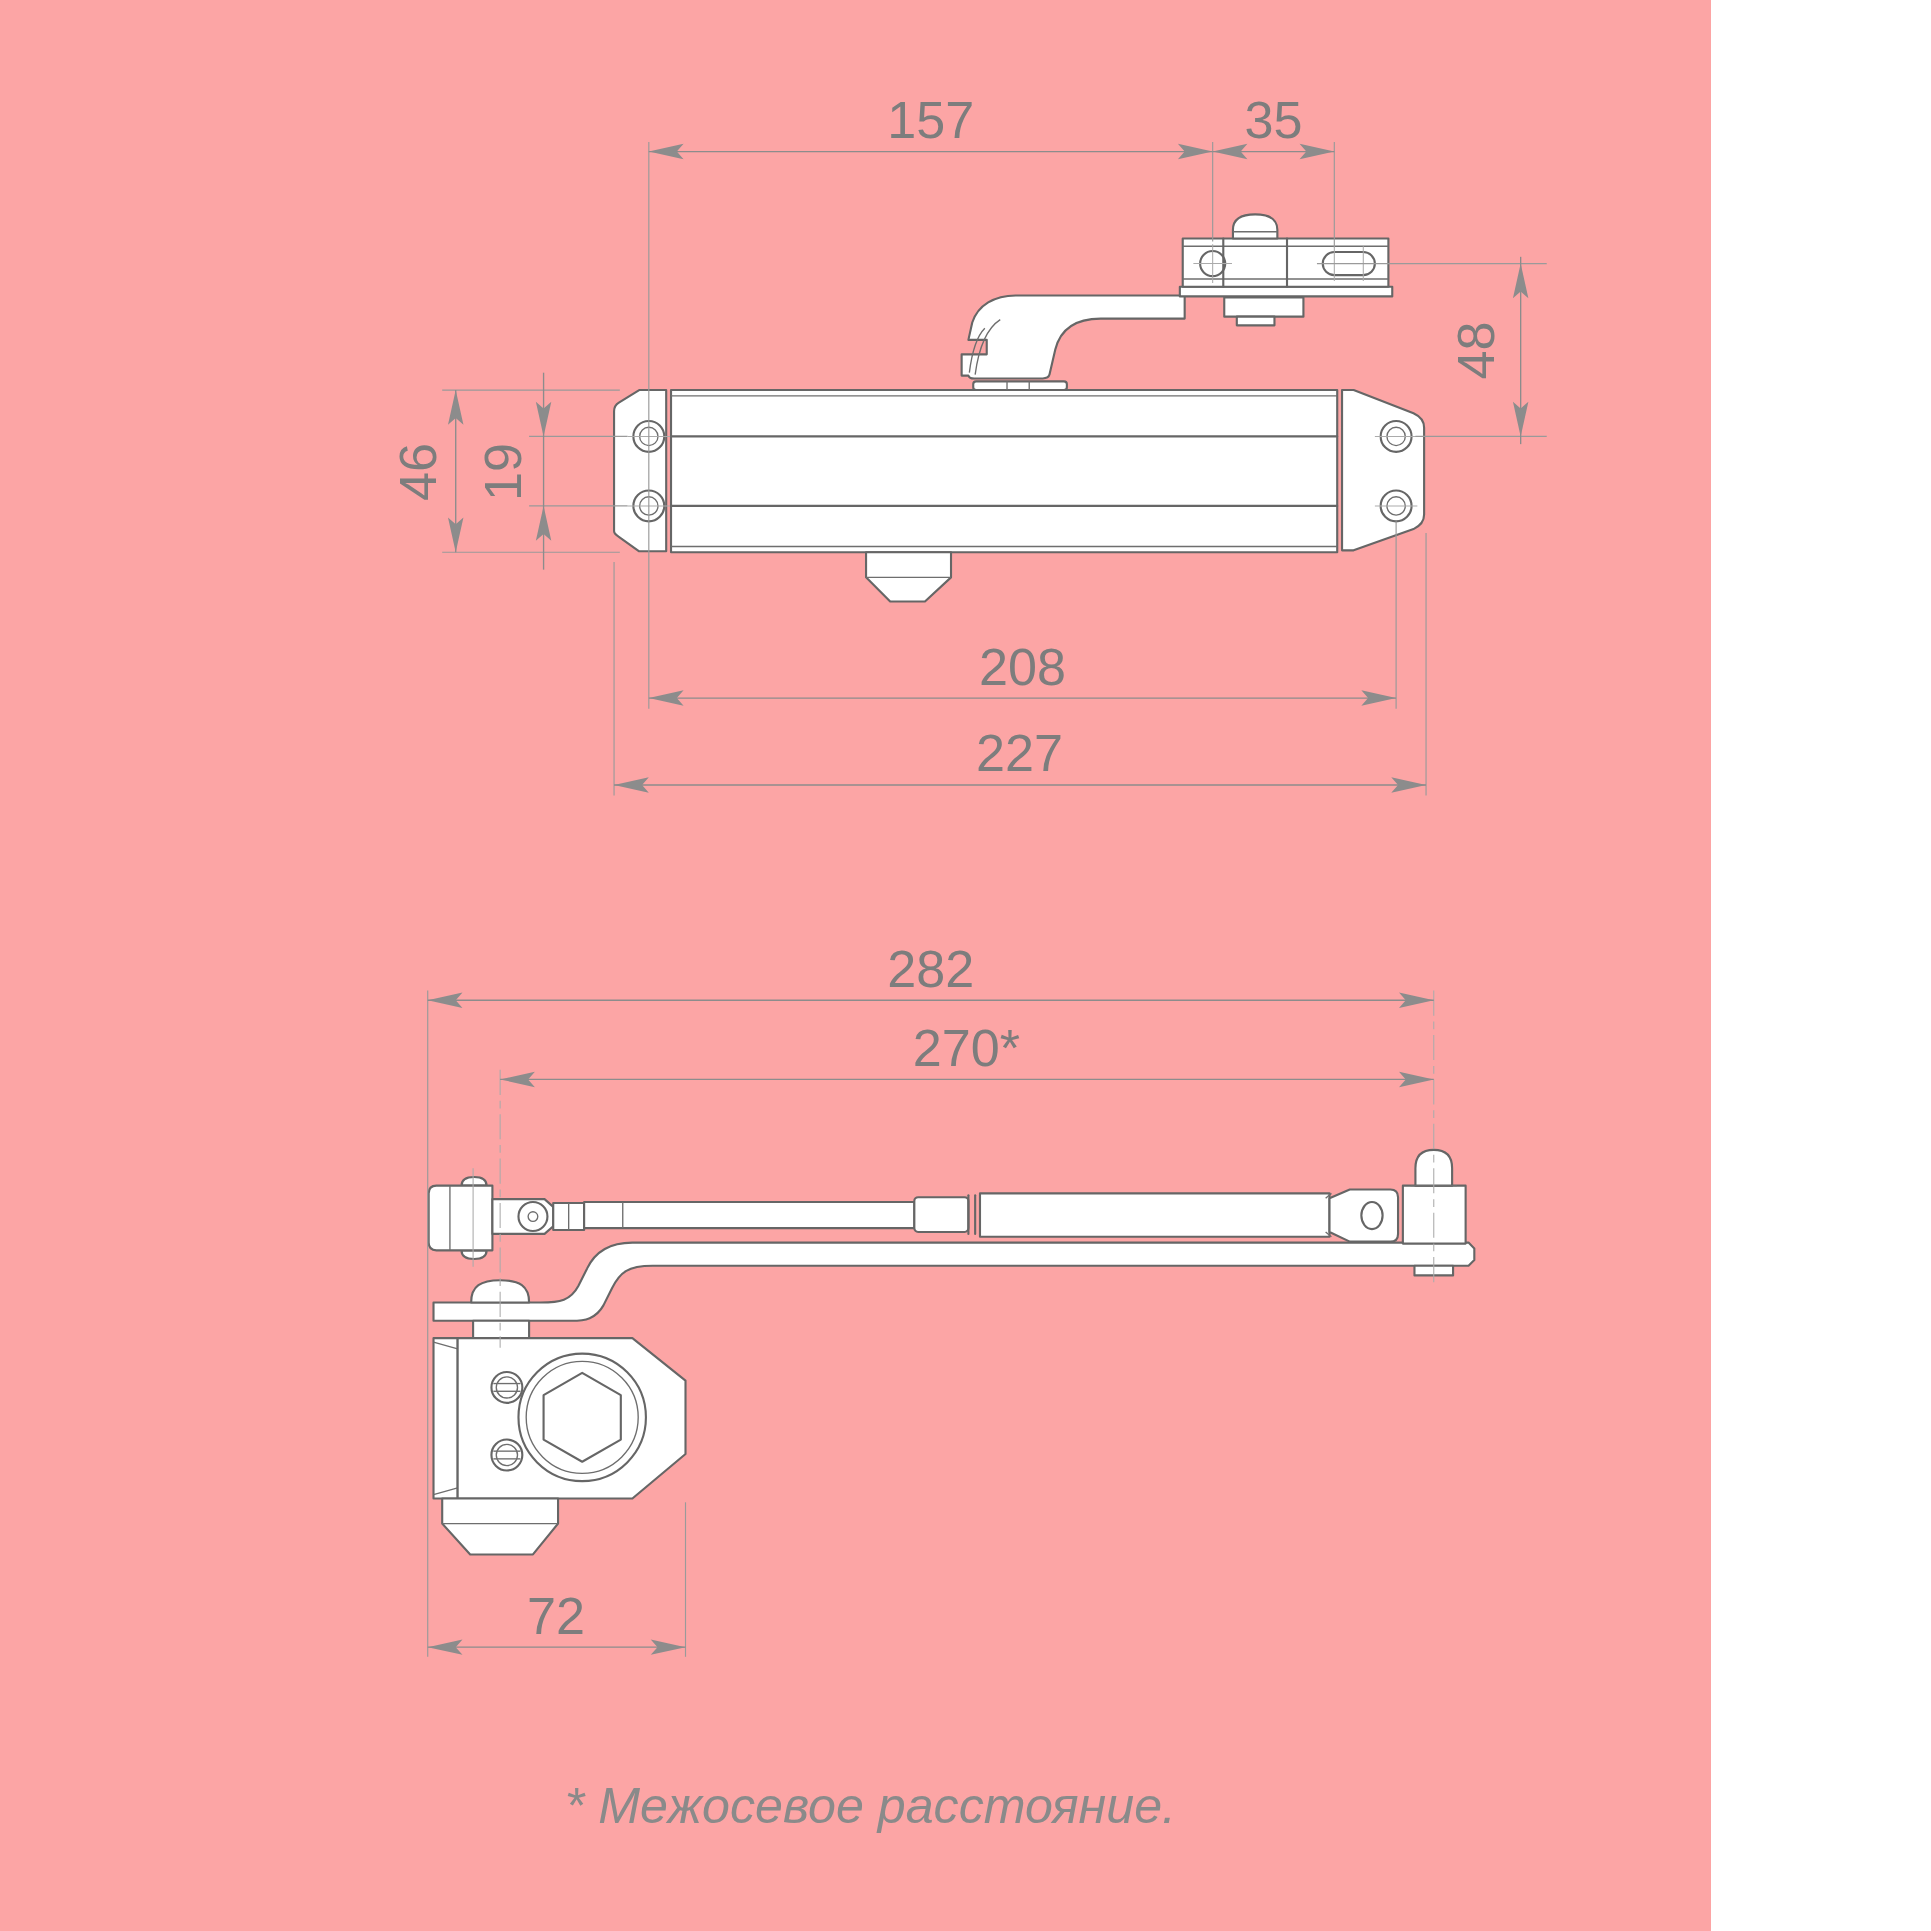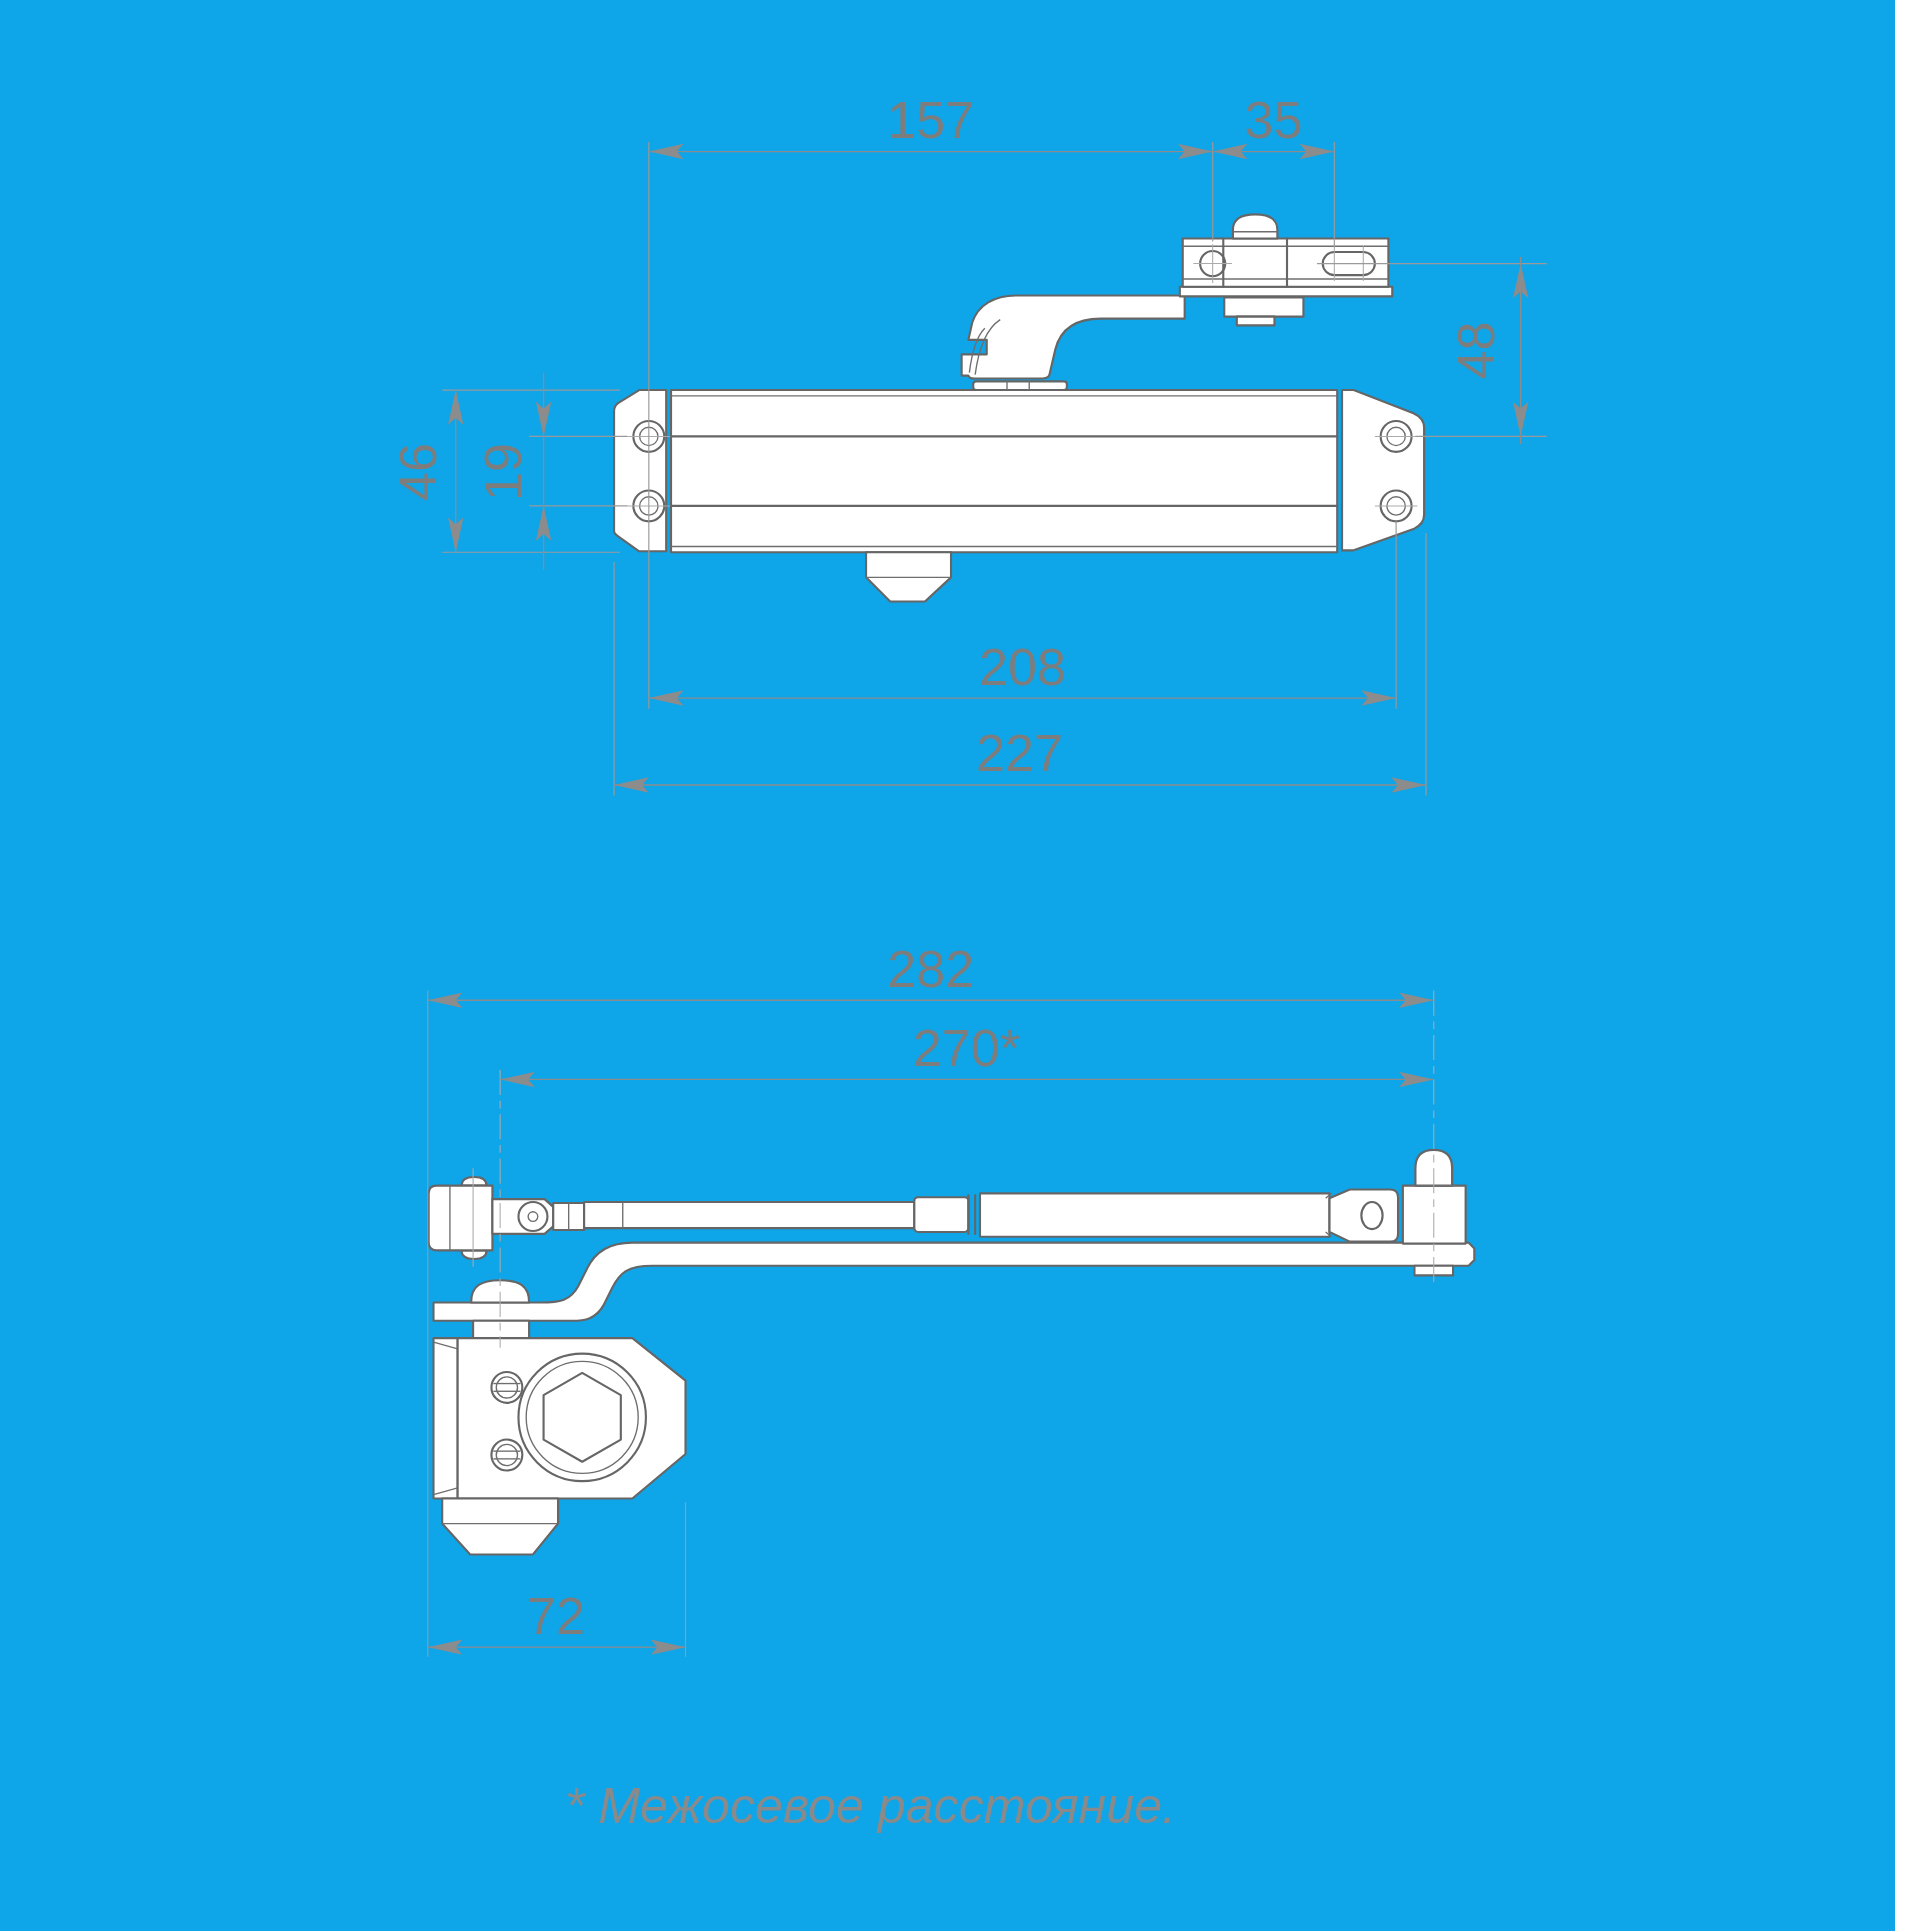--- a/index.html
+++ b/index.html
@@ -1,16 +1,16 @@
 <!DOCTYPE html>
 <html><head>
 <meta charset="utf-8">
 <style>
   html,body{margin:0;padding:0;background:#ffffff;}
-  .stage{width:1895px;height:1931px;background:#0ea5e9;position:relative;font-family:"Liberation Sans",sans-serif;}
+  .stage{width:1711px;height:1931px;background:#fca5a5;position:relative;font-family:"Liberation Sans",sans-serif;}
   svg{display:block;}
   
   .ol{fill:none;stroke:#666666;stroke-width:2.2;stroke-linejoin:round;stroke-linecap:round;}
   .olf{fill:#ffffff;stroke:#666666;stroke-width:2.2;stroke-linejoin:round;stroke-linecap:round;}
   .olt{fill:none;stroke:#6e6e6e;stroke-width:1.4;stroke-linejoin:round;}
   
   .dl{fill:none;stroke:#8c8c8c;stroke-width:1.4;}
   .xl{fill:none;stroke:#9a9a9a;stroke-width:1.2;}
   
   .cl{fill:none;stroke:#ababab;stroke-width:1.1;}

